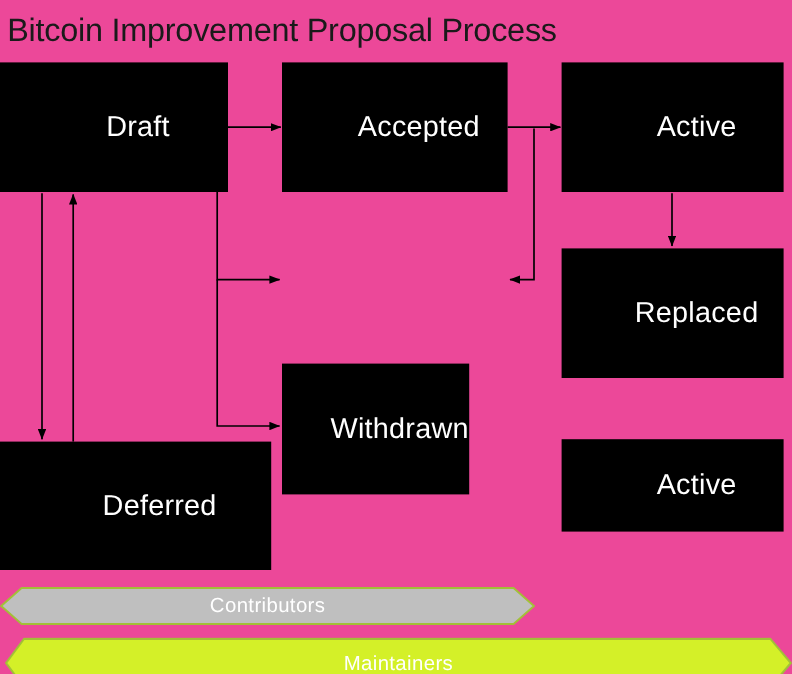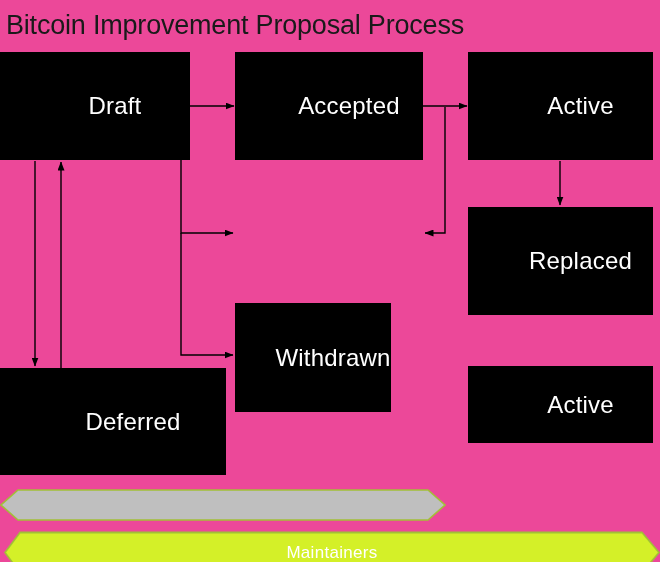--- a/index.html
+++ b/index.html
@@ -192,20 +192,21 @@
   </div>
 
   <div class="state-box" id="box-active">
     <span>Active</span>
   </div>
 
   <div class="banner" id="banner-contributors">
     <svg class="banner-shape" viewBox="0 0 446 32" preserveAspectRatio="none" xmlns="http://www.w3.org/2000/svg">
       <polygon points="18,1 428,1 445,16 428,31 18,31 1,16" fill="#bfbfbf" stroke="#a2c037" stroke-width="1.6"></polygon>
     </svg>
+    <span class="banner-label">Contributors</span>
   </div>
 
   <div class="banner" id="banner-maintainers">
     <svg class="banner-shape" viewBox="0 0 656 30" preserveAspectRatio="none" xmlns="http://www.w3.org/2000/svg">
       <polygon points="16,1 638,1 655,15 638,29 16,29 1,15" fill="#d4f028" stroke="#a2c037" stroke-width="1.4"></polygon>
     </svg>
     <span class="banner-label">Maintainers</span>
   </div>
 
 

